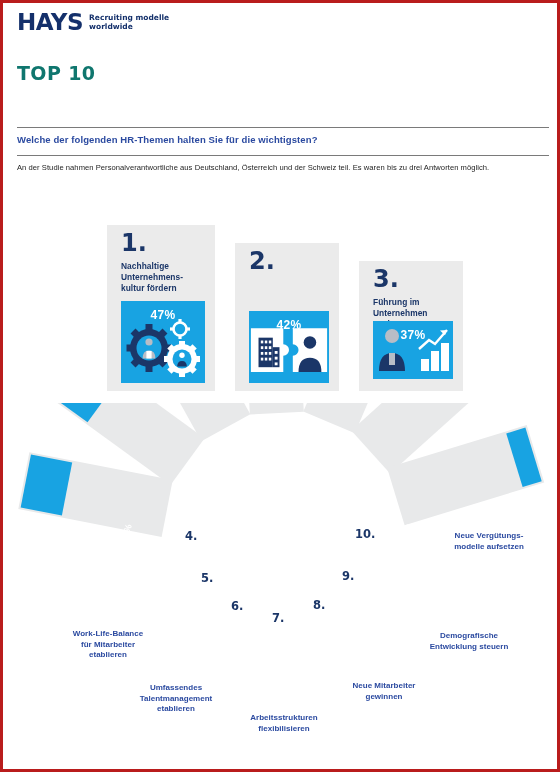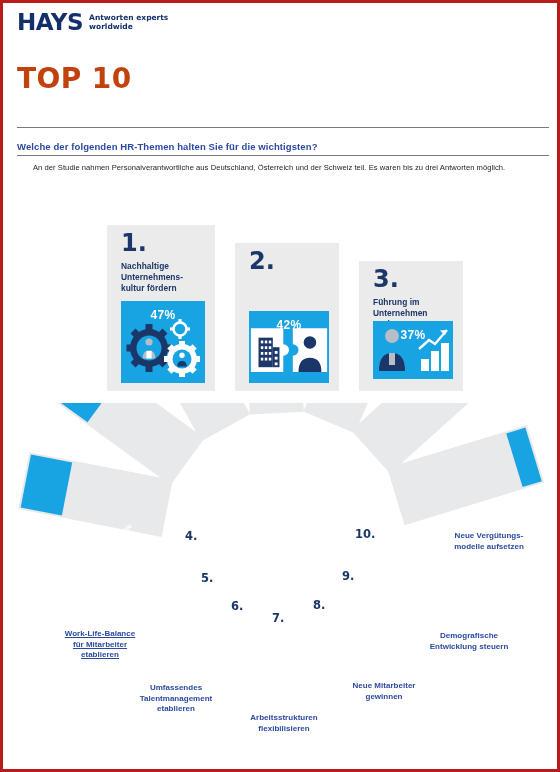--- a/index.html
+++ b/index.html
@@ -28,46 +28,45 @@
     font-family: "DejaVu Sans", sans-serif;
   }
   #logo-tag {
     font-size: 7.5px; font-weight: 700; color: #14306b;
     line-height: 1.25; padding-top: 2px;
     font-family: "DejaVu Sans", sans-serif;
   }
 
   #title-block { position: absolute; left: 14px; top: 60px; }
   .title-main {
-    font-size: 28px; font-weight: 700; color: #c2410c;
+    font-size: 19px; font-weight: 700; color: #0f766e;
     letter-spacing: 0.4px; line-height: 1.12;
     font-family: "DejaVu Sans", sans-serif;
   }
   .title-sub {
     font-size: 22px; font-weight: 700; color: #18a3e2;
     letter-spacing: 0.2px; line-height: 1.12;
     font-family: "DejaVu Sans", sans-serif;
   }
 
   .rule {
     position: absolute; left: 14px; width: 532px;
     height: 1px; background: #7a7a7a;
   }
   #rule-1 { top: 124px; }
   #rule-2 { top: 152px; }
 
   #question {
     position: absolute; left: 14px; top: 131px;
     font-size: 9.5px; font-weight: 700; color: #2b4aa0;
     letter-spacing: 0.1px;
-    margin-top: 7px;
   }
   #subtext {
     position: absolute; left: 14px; top: 160px;
-    font-size: 7.6px; color: #1d1d1d; letter-spacing: 0.05px; margin-left: 16px;
+    font-size: 7.6px; color: #1d1d1d; letter-spacing: 0.05px;
   }
 
   
   .card {
     position: absolute;
     background: #ebebeb;
   }
   #card-1 { left: 104px; top: 222px; width: 108px; height: 166px; }
   #card-2 { left: 232px; top: 240px; width: 104px; height: 148px; }
   #card-3 { left: 356px; top: 258px; width: 104px; height: 130px; }
@@ -135,21 +134,21 @@
   }
 </style>
 </head>
 <body>
 
 <div id="page">
 
   <div id="logo-block">
     <div id="logo-mark">HAYS</div>
     <div id="logo-tag">
-      <div>Antworten experts</div>
+      <div>Recruiting modelle</div>
       <div>worldwide</div>
     </div>
   </div>
 
   <div id="title-block">
     <div class="title-main">TOP 10</div>
   </div>
 
   <div class="rule" id="rule-1"></div>
   <div id="question">Welche der folgenden HR-Themen halten Sie für die wichtigsten?</div>
@@ -446,21 +445,21 @@
     
     <div class="seg-pct" style="left:108px; top:125px; width:30px; transform:rotate(-70deg);">36%</div>
     <div class="seg-pct" style="left:120px; top:210px; width:30px; transform:rotate(-52deg);">34%</div>
     <div class="seg-pct" style="left:186px; top:258px; width:30px; transform:rotate(-28deg);">33%</div>
     <div class="seg-pct" style="left:263px; top:272px; width:30px; transform:rotate(-2deg);">30%</div>
     <div class="seg-pct" style="left:332px; top:248px; width:30px; transform:rotate(22deg);">23%</div>
     <div class="seg-pct" style="left:383px; top:200px; width:30px; transform:rotate(48deg);">23%</div>
     <div class="seg-pct" style="left:390px; top:125px; width:30px; transform:rotate(72deg);">17%</div>
 
     
-    <div class="seg-text" style="left:36px; top:226px; width:122px;text-decoration:underline;">
+    <div class="seg-text" style="left:44px; top:226px; width:122px;">
       <div>Work-Life-Balance</div>
       <div>für Mitarbeiter</div>
       <div>etablieren</div>
     </div>
     <div class="seg-text" style="left:110px; top:280px; width:126px;">
       <div>Umfassendes</div>
       <div>Talentmanagement</div>
       <div>etablieren</div>
     </div>
     <div class="seg-text" style="left:222px; top:310px; width:118px;">

